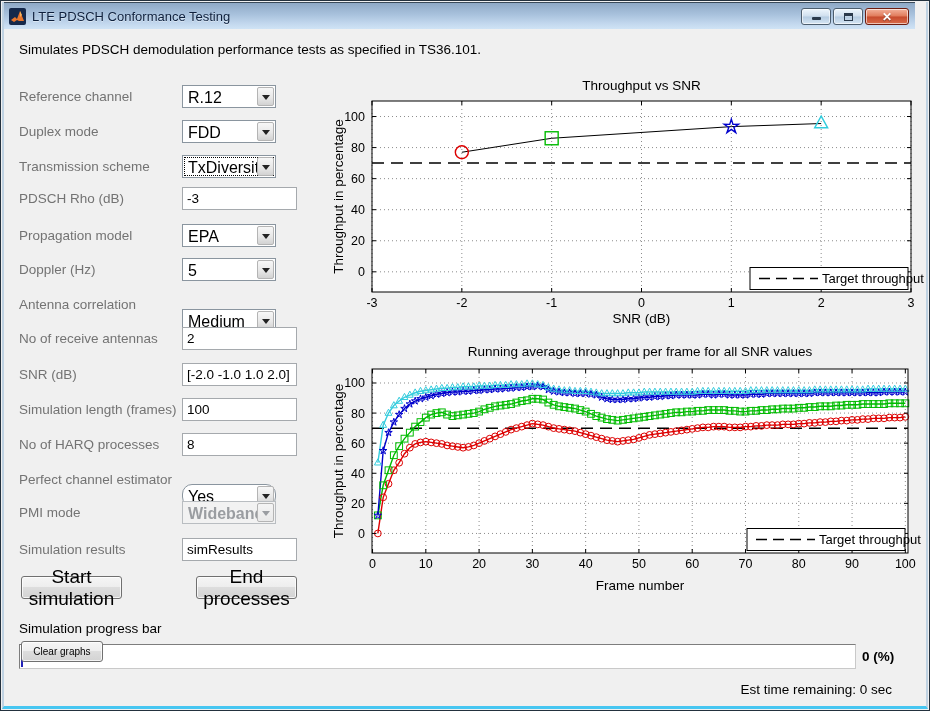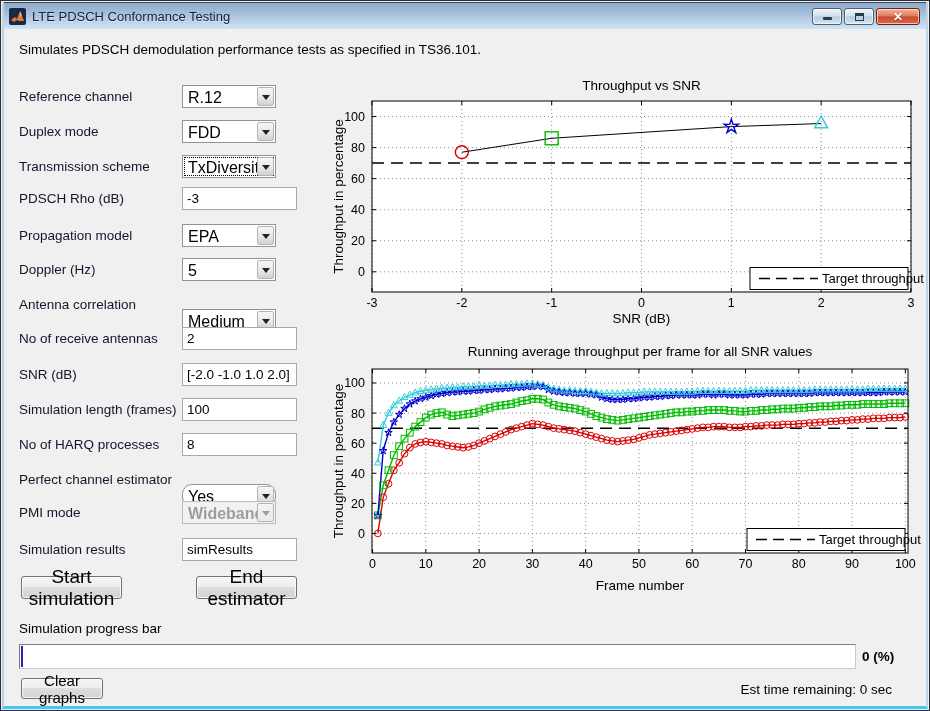--- a/index.html
+++ b/index.html
@@ -10,21 +10,21 @@
     border:1px solid #23313e;
     overflow:hidden;
   }
   .frame-edge {
     position:absolute; left:1px; right:1px; top:1px; bottom:1px;
     border-left:2px solid #bfd2e2; border-right:2px solid #bfd2e2;
     border-bottom:3px solid #46c6f1; pointer-events:none; z-index:50;
   }
   
   .titlebar {
-    position:absolute; left:1px; right:3px; top:1px; height:27px;
+    position:absolute; left:1px; right:14px; top:1px; height:27px;
     background:linear-gradient(#8ea9c6, #a9c2dd 45%, #c3d8ee 80%, #cfe3f5);
     border-top:1px solid #3a4a59;
     display:flex; align-items:center;
   }
   .app-icon { position:absolute; left:7px; top:5px; width:17px; height:17px; }
   .title-text {
     position:absolute; left:30px; top:6px; font-size:13px; color:#0d1f3c;
     text-shadow:0 1px 0 rgba(255,255,255,.45); white-space:nowrap;
   }
   .winbtns { position:absolute; right:6px; top:5px; display:flex; gap:2px; }
@@ -38,21 +38,21 @@
     width:44px;
     background:linear-gradient(#f3b29c, #e07a5a 48%, #c64a2d 52%, #d96c4a);
     border-color:#6e1d10;
   }
   .glyph-min { position:absolute; bottom:4px; left:10px; width:9px; height:3px; background:#2a3a4c; border-radius:1px; }
   .glyph-restore { width:9px; height:8px; border:1px solid #2a3a4c; border-top:3px solid #2a3a4c; background:transparent; }
   .glyph-close { color:#fff; font-size:12px; font-weight:bold; text-shadow:0 1px 1px rgba(0,0,0,.4); line-height:1; }
   
   .description { position:absolute; left:18px; top:41px; font-size:13.5px; color:#000; }
   
-  .form-label { position:absolute; left:18px; width:160px; font-size:13.5px; color:#0f172a; white-space:nowrap; }
+  .form-label { position:absolute; left:18px; width:160px; font-size:13.5px; color:#737373; white-space:nowrap; }
   .edit {
     position:absolute; width:115px; height:23px; border:1px solid #a5a9ad;
     background:#fff; font-family:"Liberation Sans",sans-serif; font-size:13.5px;
     padding:0 0 0 4px; color:#000;
   }
   .combo {
     position:absolute; width:94px; height:23px; border:1px solid #8a959f;
     background:#fff; font-size:16px;
   }
   .combo-value { position:absolute; left:5px; top:3px; white-space:nowrap; }
@@ -79,21 +79,21 @@
   
   .progress-label { position:absolute; left:18px; top:620px; font-size:13.5px; }
   .progress-track {
     position:absolute; left:18px; top:643px; width:837px; height:25px;
     background:#fff; border-top:1px solid #7d7d7d; border-left:1px solid #7d7d7d;
     border-right:1px solid #c9c9c9; border-bottom:1px solid #c9c9c9;
   }
   .progress-fill { position:absolute; left:1px; top:1px; bottom:1px; width:2px; background:#2323b8; }
   .progress-pct { position:absolute; left:861px; top:648px; font-size:13.5px; font-weight:bold; }
   .est-time { position:absolute; right:37px; top:681px; font-size:13.5px; }
-  .clear-btn { left:20px; top:677px; width:82px; height:21px; font-size:15px; }
+  .clear-btn { left:20px; top:640px; width:82px; height:21px; font-size:10px; }
   svg text { font-family:"Liberation Sans",sans-serif; }
 </style>
 </head>
 <body>
 
 <div class="window">
   <div class="titlebar">
     <svg class="app-icon" viewBox="0 0 17 17">
       <rect x="0" y="0" width="17" height="17" rx="2" fill="#15294b"></rect>
       <path d="M2 12 L6 9 L8 11 L11 3 L15 13 L10 13 L8 12 L5 14 Z" fill="#e8762c"></path>
@@ -181,21 +181,21 @@
         <span class="combo-value">Wideband</span>
         <div class="combo-btn">
           <div class="combo-arrow"></div>
         </div>
       </div>
       <div class="form-label" style="top: 541px;">Simulation results</div>
       <input class="edit" type="text" value="simResults" style="left: 181px; top: 537px;">
     </div>
 
   <button class="btn" style="left:20px; top:575px; width:101px;">Start simulation</button>
-  <button class="btn" style="left:195px; top:575px; width:101px;">End estimator</button>
+  <button class="btn" style="left:195px; top:575px; width:101px;">End processes</button>
 
   <svg id="chart-top" style="position:absolute; left:330px; top:70px;" width="598" height="262">
       <rect x="41" y="30" width="539" height="191" fill="#ffffff"></rect>
       <line x1="41" y1="30" x2="41" y2="221" stroke="#6e6e6e" stroke-width="0.8" stroke-dasharray="1 3"></line>
       <line x1="130.83333333333331" y1="30" x2="130.83333333333331" y2="221" stroke="#6e6e6e" stroke-width="0.8" stroke-dasharray="1 3"></line>
       <line x1="220.66666666666666" y1="30" x2="220.66666666666666" y2="221" stroke="#6e6e6e" stroke-width="0.8" stroke-dasharray="1 3"></line>
       <line x1="310.5" y1="30" x2="310.5" y2="221" stroke="#6e6e6e" stroke-width="0.8" stroke-dasharray="1 3"></line>
       <line x1="400.3333333333333" y1="30" x2="400.3333333333333" y2="221" stroke="#6e6e6e" stroke-width="0.8" stroke-dasharray="1 3"></line>
       <line x1="490.1666666666667" y1="30" x2="490.1666666666667" y2="221" stroke="#6e6e6e" stroke-width="0.8" stroke-dasharray="1 3"></line>
       <line x1="580" y1="30" x2="580" y2="221" stroke="#6e6e6e" stroke-width="0.8" stroke-dasharray="1 3"></line>

